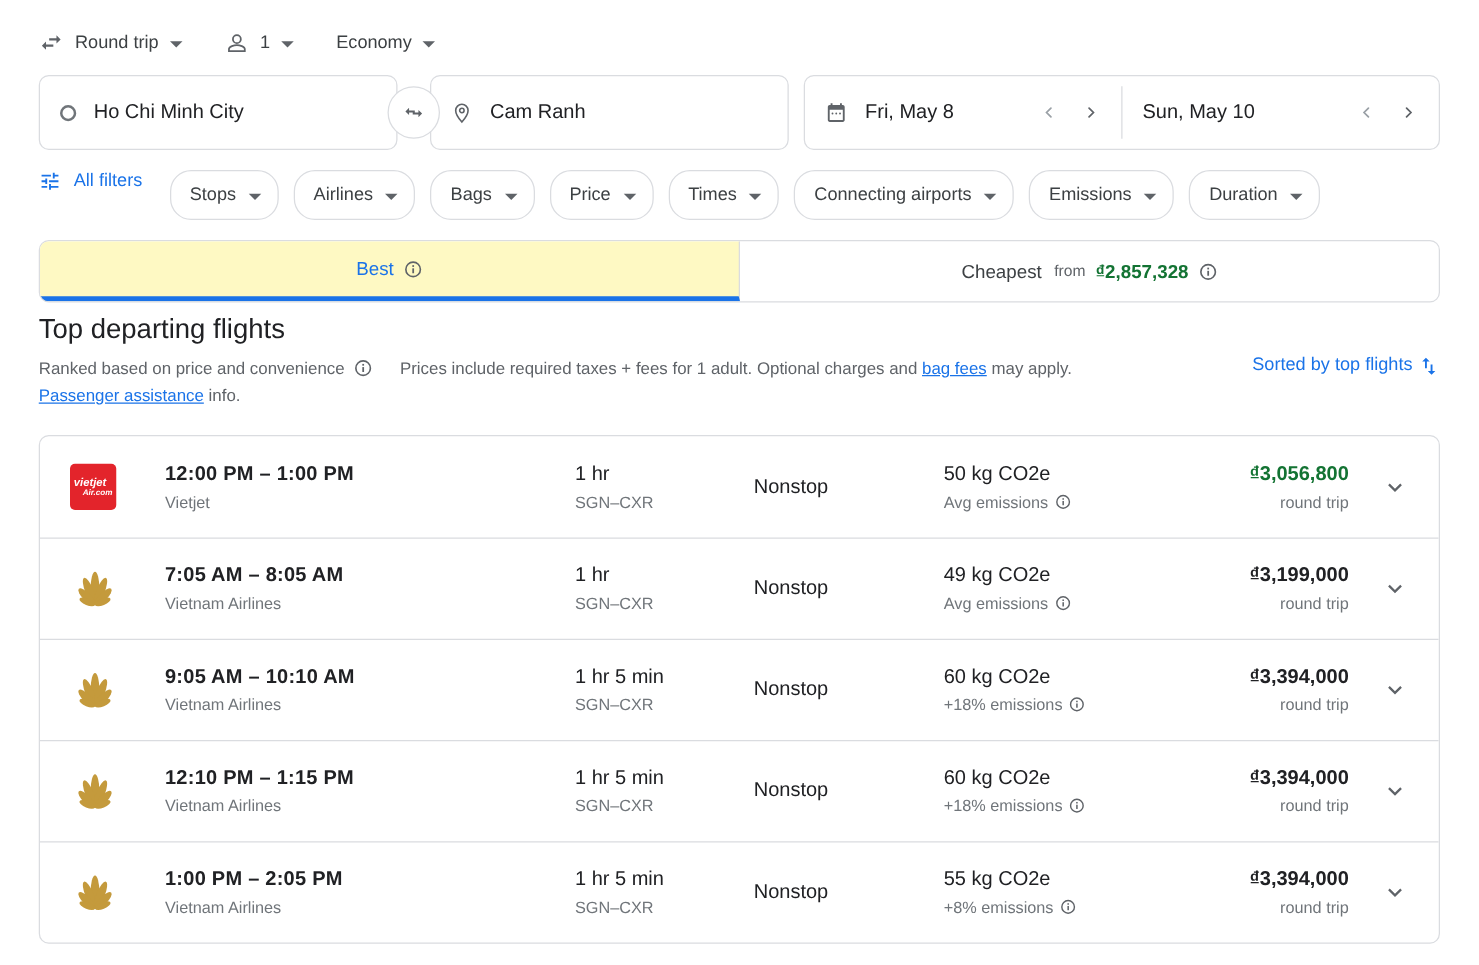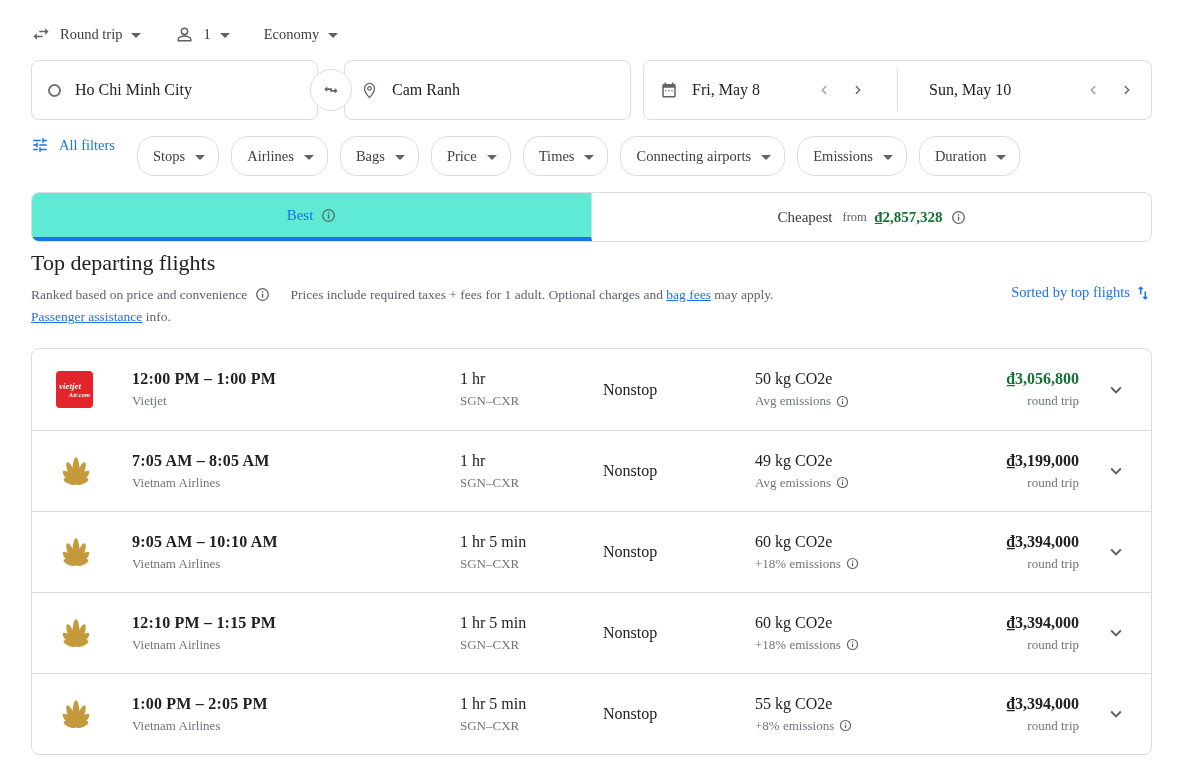--- a/index.html
+++ b/index.html
@@ -1,55 +1,55 @@
 <!DOCTYPE html>
 <html><head>
 <meta charset="utf-8">
 <style>
   * { margin:0; padding:0; box-sizing:border-box; }
   html,body { width:1183px; height:772px; background:#fff; overflow:hidden;
     font-family:"Liberation Sans", sans-serif; color:#202124; }
-  .page { padding:0 31px;font-family:Liberation Serif, serif; }
+  .page { padding:0 31px; }
 
   
   .topbar { display:flex; align-items:center; gap:34px; margin-top:22px; height:24px; }
   .top-ctl { display:flex; align-items:center; gap:9px; color:#3c4043; font-size:14.5px; cursor:pointer; }
   .caret { width:0; height:0; border-left:5px solid transparent; border-right:5px solid transparent;
     border-top:5px solid #5f6368; margin-top:2px; }
   .icon { display:inline-flex; align-items:center; justify-content:center; }
 
   
   .search-row { display:flex; margin-top:14px; }
   .route-boxes { position:relative; display:flex; gap:26px; width:600px; }
   .loc-box { flex:1; height:60px; border:1px solid #dadce0; border-radius:8px;
     display:flex; align-items:center; padding:0 16px; gap:14px; font-size:16px; color:#202124; }
   .swap-btn { position:absolute; left:50%; top:50%; transform:translate(-50%,-50%);
     width:42px; height:42px; border-radius:50%; background:#fff; border:1px solid #dadce0;
     display:flex; align-items:center; justify-content:center; z-index:2; cursor:pointer; }
   .ring { width:13px; height:13px; border:2.2px solid #70757a; border-radius:50%; }
   .date-box { margin-left:12px; flex:1; height:60px; border:1px solid #dadce0; border-radius:8px;
-    display:flex; align-items:stretch;gap:15px; }
+    display:flex; align-items:stretch; }
   .date-half { display:flex; align-items:center; flex:1; padding:0 10px 0 16px; gap:6px; }
   .date-half .dtext { font-size:16px; color:#202124; margin-right:auto; }
   .date-div { width:1px; background:#dadce0; margin:8px 0; }
   .nav-chev { width:28px; height:28px; display:flex; align-items:center; justify-content:center;
     cursor:pointer; border-radius:50%; }
 
   
   .filters { display:flex; align-items:flex-start; margin-top:16px; height:32px; }
   .all-filters { display:flex; align-items:center; gap:10px; color:#1a73e8; font-size:14.5px;
     font-weight:500; margin-right:22px; cursor:pointer; }
   .chip { display:flex; align-items:center; gap:10px; border:1px solid #dadce0; border-radius:17px;
     height:40px; padding:0 13px 0 15px; font-size:14.5px; color:#3c4043; margin-right:12px; cursor:pointer; }
 
   
   .tabbar { display:flex; margin-top:24px; height:50px; border:1px solid #dadce0; border-radius:8px;
     overflow:hidden; }
   .tab { flex:1; display:flex; align-items:center; justify-content:center; gap:8px; cursor:pointer; }
-  .tab-best { background:#5eead4; border-bottom:4px solid #1a73e8; border-right:1px solid #dadce0;
+  .tab-best { background:#fef9c3; border-bottom:4px solid #1a73e8; border-right:1px solid #dadce0;
     color:#1a73e8; font-size:15px; font-weight:500; }
   .tab-cheapest { font-size:15px; color:#3c4043; }
   .from-lbl { font-size:12.5px; color:#5f6368; margin-left:2px; }
   .cheap-price { font-size:15px; font-weight:700; color:#137333; }
 
   
   .results-title { margin-top:8px; font-size:22px; font-weight:400; color:#202124; }
   .sub-row { display:flex; justify-content:space-between; margin-top:8px; }
   .sub-text { font-size:13.5px; color:#5f6368; line-height:22px; max-width:860px; }
   .sub-text a { color:#1a73e8; text-decoration:underline; cursor:pointer; }

